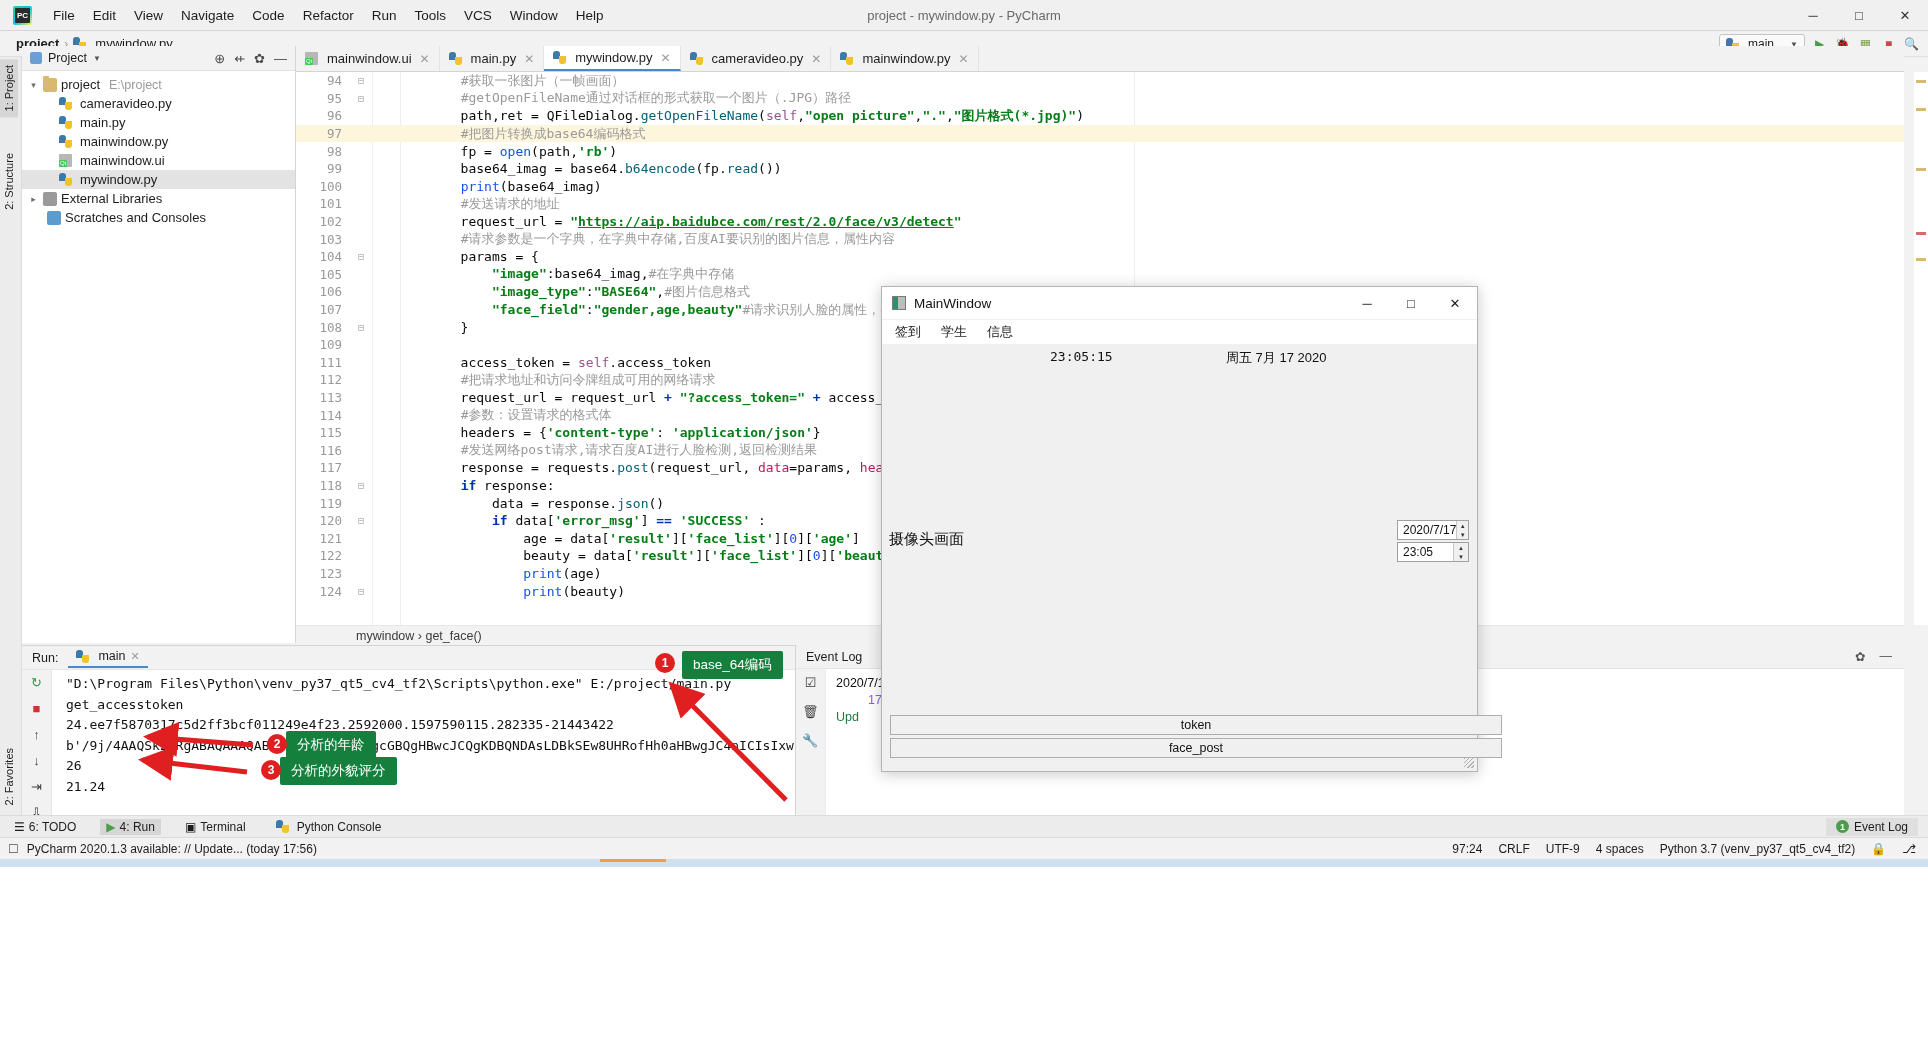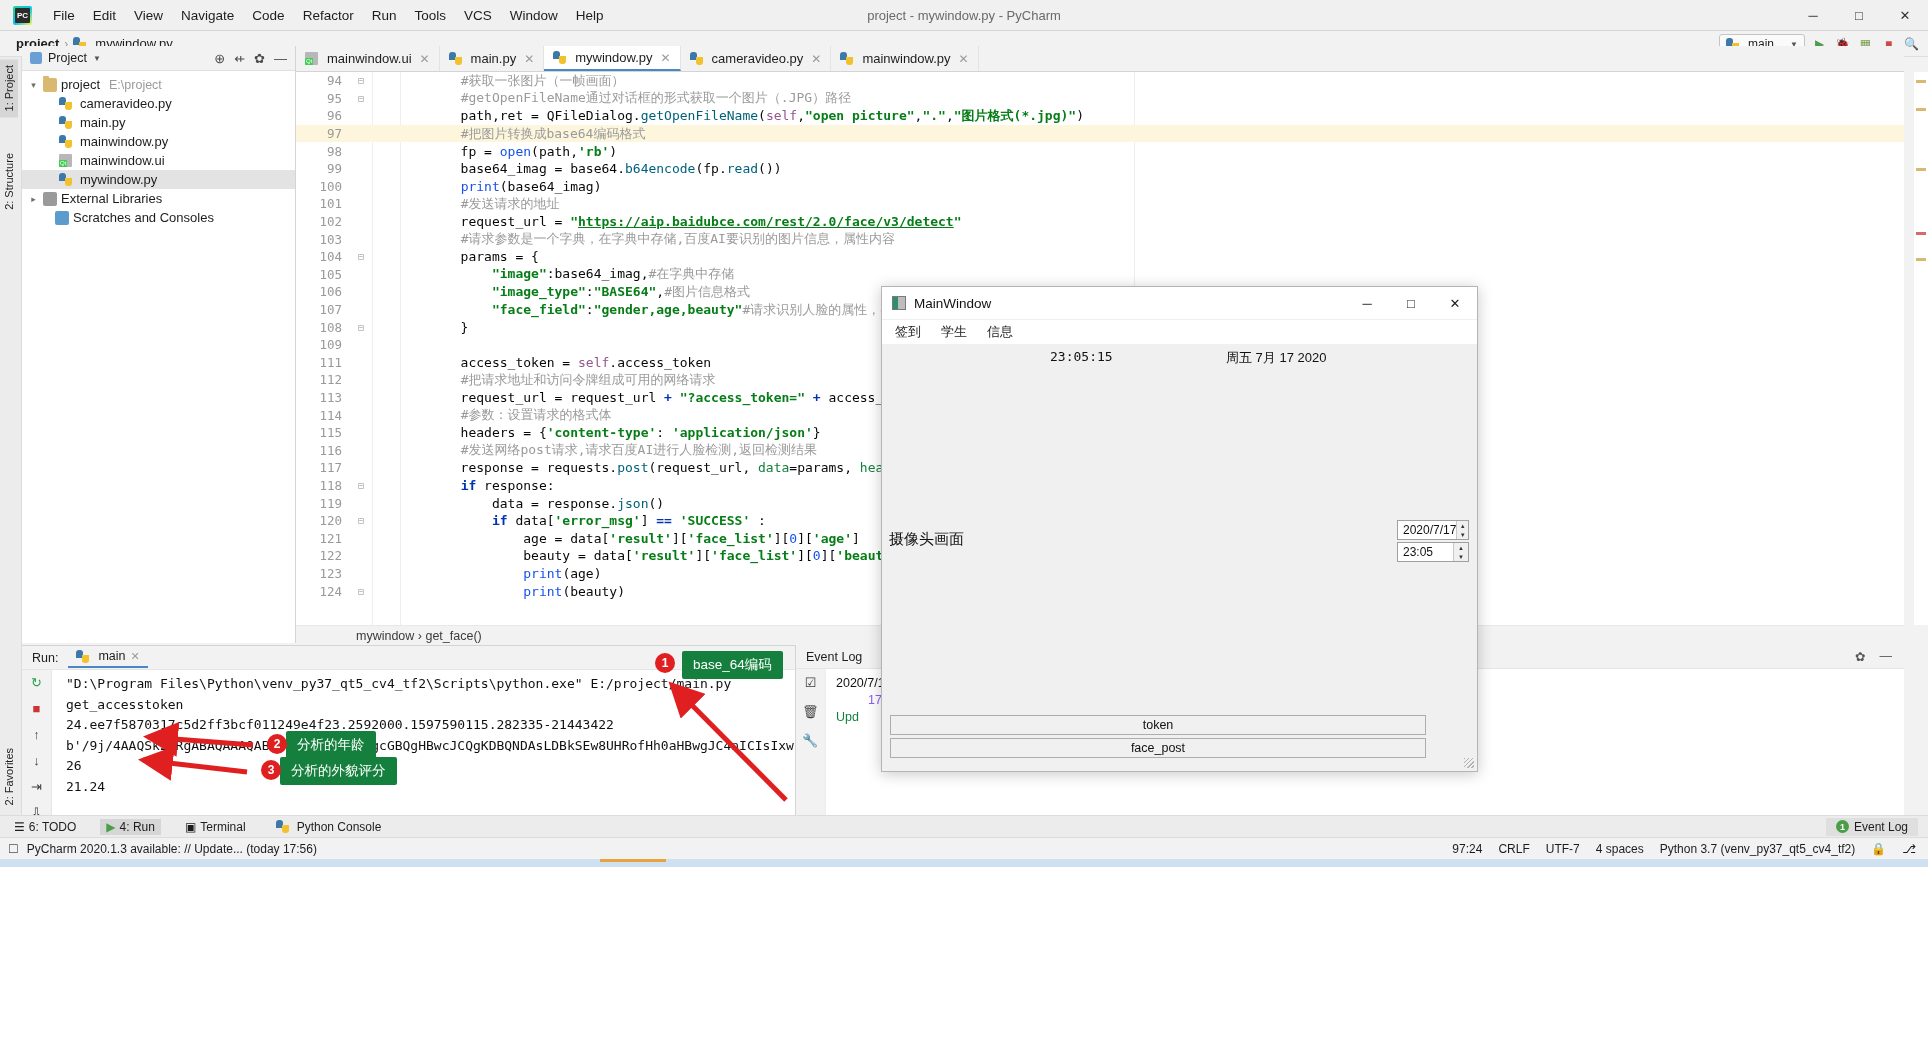--- a/index.html
+++ b/index.html
@@ -148,21 +148,21 @@
     font-family: "DejaVu Sans Mono", monospace; font-size: 12.5px; flex: 0 0 54px;
   }
   .fold { width: 22px; text-align:center; color:#b0b0b0; font-size:10px; flex:0 0 22px; }
   .ctext { padding-left: 26px; color: #080808; }
   .c-com { color: #9a9a9a; }
   .c-kw  { color: #0033b3; font-weight: bold; }
   .c-str { color: #067d17; font-weight: bold; }
   .c-fn  { color: #00627a; }
   .c-num { color: #1750eb; }
   .c-self{ color: #94558d; }
-  .c-kwarg{ color: #15803d; }
+  .c-kwarg{ color: #be185d; }
   .c-url { color: #067d17; text-decoration: underline; font-weight: bold;}
   .c-builtin { color: #1750eb; }
 
   .editor-vline {
     position:absolute; top:0; bottom:0; width:1px; background:#eeeeee;
   }
 
   
   .edbread {
     position: absolute; left: 296px; top: 625px; width: 1608px; height: 20px;
@@ -296,21 +296,21 @@
     position:absolute; right:8px; width:72px; height:20px; background:#fff;
     border:1px solid #a0a0a0; display:flex; align-items:center; padding-left:5px;
     font-size:12px; color:#111;
   }
   .qt-spin .arrows {
     margin-left:auto; width:15px; height:100%; border-left:1px solid #c8c8c8;
     display:flex; flex-direction:column; background:#f0f0f0;
   }
   .qt-spin .arrows span { flex:1; display:flex; align-items:center; justify-content:center; font-size:6px; color:#333; }
   .qt-btn {
-    position:absolute; left:8px; width:536px; height:20px; background:#f0f0f0;
+    position:absolute; left:8px; width:612px; height:20px; background:#f0f0f0;
     border:1px solid #adadad; display:flex; align-items:center; justify-content:center;
     font-size:12.5px; color:#111;
   }
   .qt-grip {
     position:absolute; right:3px; bottom:3px; width:10px; height:10px;
     background: repeating-linear-gradient(135deg,#b0b0b0 0 1px, transparent 1px 3px);
   }
 
   
   .callout {
@@ -421,21 +421,21 @@
         <div class="trow sel" style="padding-left: 22px;">
           <span class="arrow"></span>
           <span class="pyicon"></span>
           <span class="tlabel">mywindow.py</span>
         </div>
         <div class="trow" style="padding-left: 6px;">
           <span class="arrow">▸</span>
           <span class="ficon lib"></span>
           <span class="tlabel">External Libraries</span>
         </div>
-        <div class="trow" style="padding-left: 18px;">
+        <div class="trow" style="padding-left: 10px;">
           <span class="arrow"></span>
           <span class="ficon scratch"></span>
           <span class="tlabel">Scratches and Consoles</span>
         </div>
       </div>
   </div>
 
   <div class="edtabs" id="editor-tabs">
       <div class="edtab">
         <span class="uiicon"></span>
@@ -584,21 +584,21 @@
       </div>
     </div>
   </div>
 
   <div class="statusbar">
     <span style="color:#555">☐</span>
     <span>PyCharm 2020.1.3 available: // Update...  (today 17:56)</span>
     <div class="status-right">
       <span>97:24</span>
       <span>CRLF</span>
-      <span>UTF-7</span>
+      <span>UTF-9</span>
       <span>4 spaces</span>
       <span>Python 3.7 (venv_py37_qt5_cv4_tf2)</span>
       <span>🔒</span>
       <span>⎇</span>
     </div>
   </div>
 
   <div class="taskbar">
     <div class="taskbar-blue"></div>
     <div class="taskbar-orange"></div>

